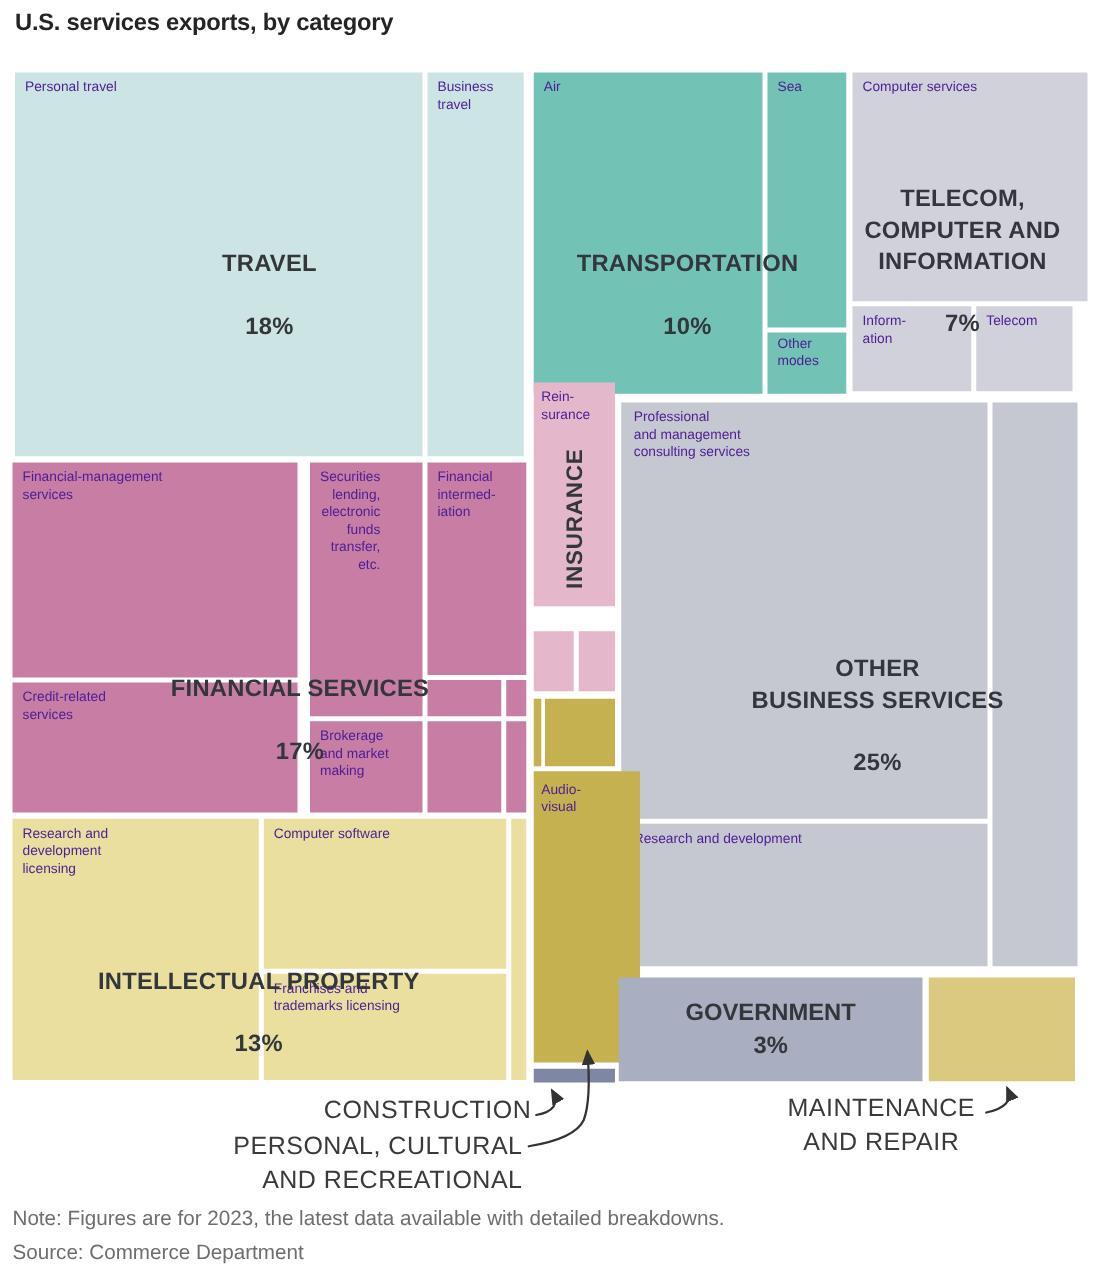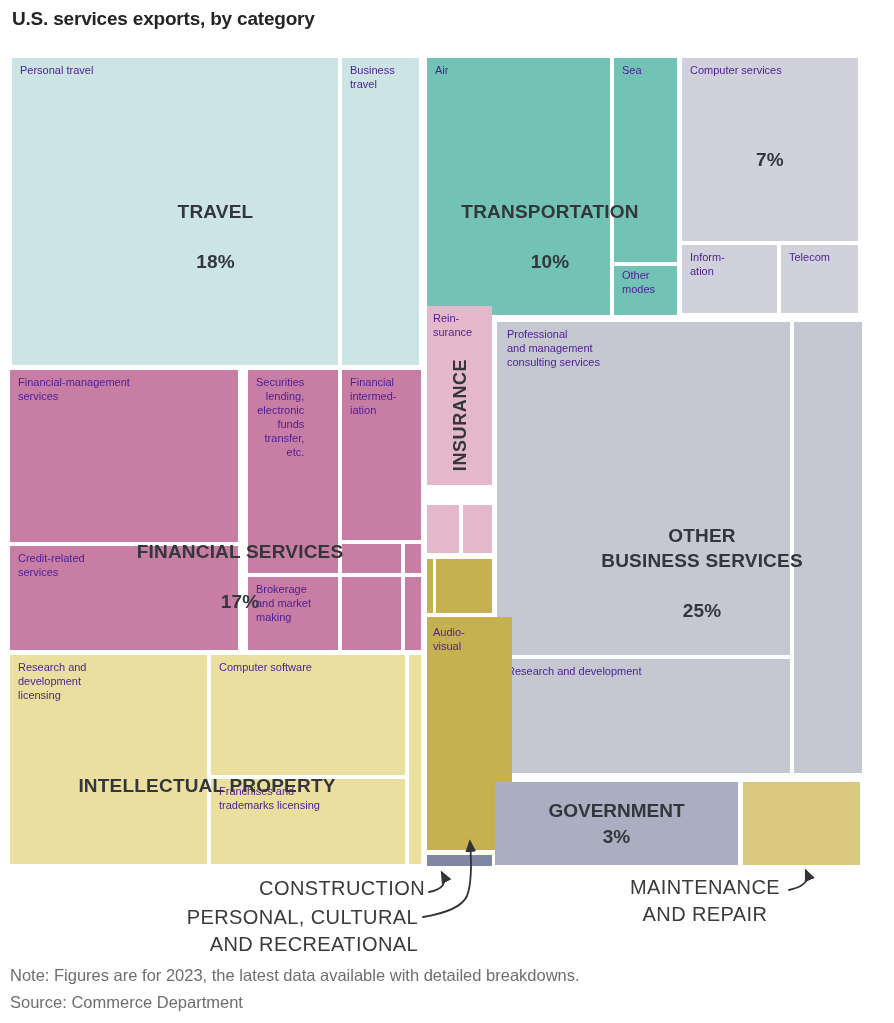--- a/index.html
+++ b/index.html
@@ -47,31 +47,34 @@
   </div>
   <div class="box" style="left: 614px; top: 266px; width: 63px; height: 49px; background-color: rgb(115, 194, 182);">
     <span class="sub" style="top:2px">Other
 modes</span>
   </div>
   <div class="cat" style="left:427px;top:174px;width:246px">
     <span>TRANSPORTATION</span>
     <span>10%</span>
   </div>
 
-  <div class="box" style="left: 682px; top: 58px; width: 176px; height: 183px; background-color: rgb(209, 209, 219);">
+  <div class="box" style="left: 682px; top: 58px; width: 176px; height: 183px; background-color: rgb(209, 209, 219); padding-left: 12px;">
     <span class="sub">Computer services</span>
   </div>
   <div class="box" style="left: 781px; top: 245px; width: 77px; height: 68px; background-color: rgb(209, 209, 219);">
     <span class="sub">Telecom</span>
   </div>
   <div class="box" style="left: 682px; top: 245px; width: 95px; height: 68px; background-color: rgb(209, 209, 219);">
     <span class="sub">Inform-
 ation</span>
   </div>
   <div class="cat" style="left:682px;top:122px;width:176px">
+    <span>TELECOM,
+COMPUTER AND
+INFORMATION</span>
     <span>7%</span>
   </div>
 
   <div class="box" style="left: 10px; top: 370px; width: 228px; height: 172px; background-color: rgb(199, 125, 164);">
     <span class="sub">Financial-management
 services</span>
   </div>
   <div class="box" style="left: 248px; top: 370px; width: 90px; height: 203px; background-color: rgb(199, 125, 164); text-align: right;">
     <span class="sub">Securities
 lending,
@@ -134,20 +137,21 @@
   <div class="box" style="left: 211px; top: 655px; width: 194px; height: 120px; background-color: rgb(234, 223, 159);">
     <span class="sub">Computer software</span>
   </div>
   <div class="box" style="left: 211px; top: 779px; width: 194px; height: 85px; background-color: rgb(234, 223, 159);">
     <span class="sub">Franchises and
 trademarks licensing</span>
   </div>
   <div class="box" style="left: 409px; top: 655px; width: 12px; height: 209px; background-color: rgb(234, 223, 159);"></div>
   <div class="cat" style="left:10px;top:748px;width:394px">
     <span>INTELLECTUAL PROPERTY</span>
+    <span>13%</span>
   </div>
 
   <div class="box" style="left: 427px; top: 559px; width: 6px; height: 54px; background-color: rgb(198, 177, 80);"></div>
   <div class="box" style="left: 436px; top: 559px; width: 56px; height: 54px; background-color: rgb(198, 177, 80);"></div>
   <div class="box" style="left: 427px; top: 617px; width: 65px; height: 233px; background-color: rgb(198, 177, 80); padding-left: 20px;">
     <span class="sub" style="left:6px;top:8px">Audio-
 visual</span>
   </div>
 
   <div class="box" style="left: 427px; top: 855px; width: 65px; height: 11px; background-color: rgb(127, 135, 165);"></div>

